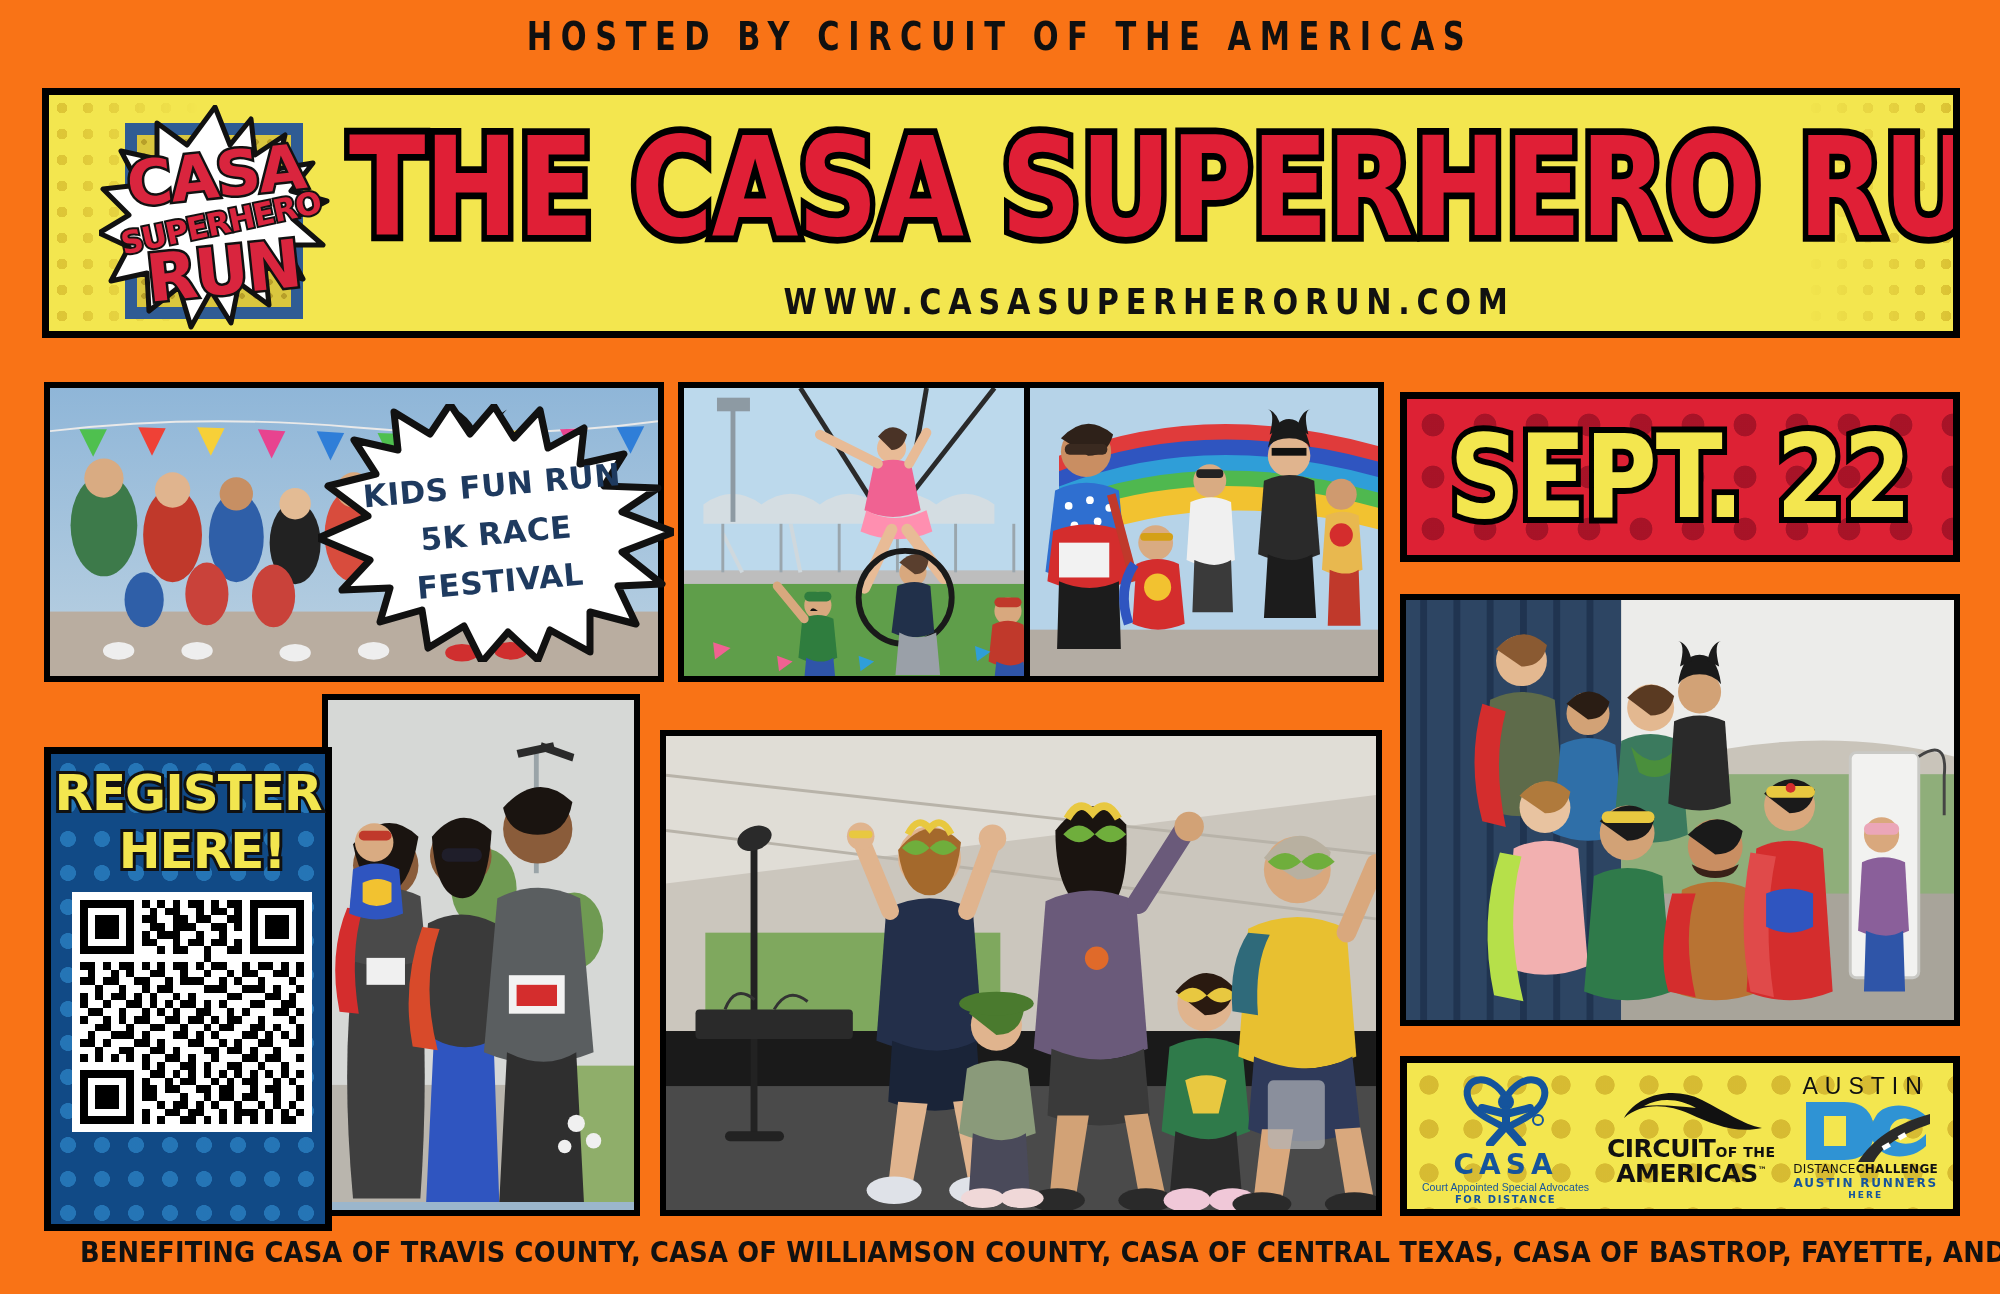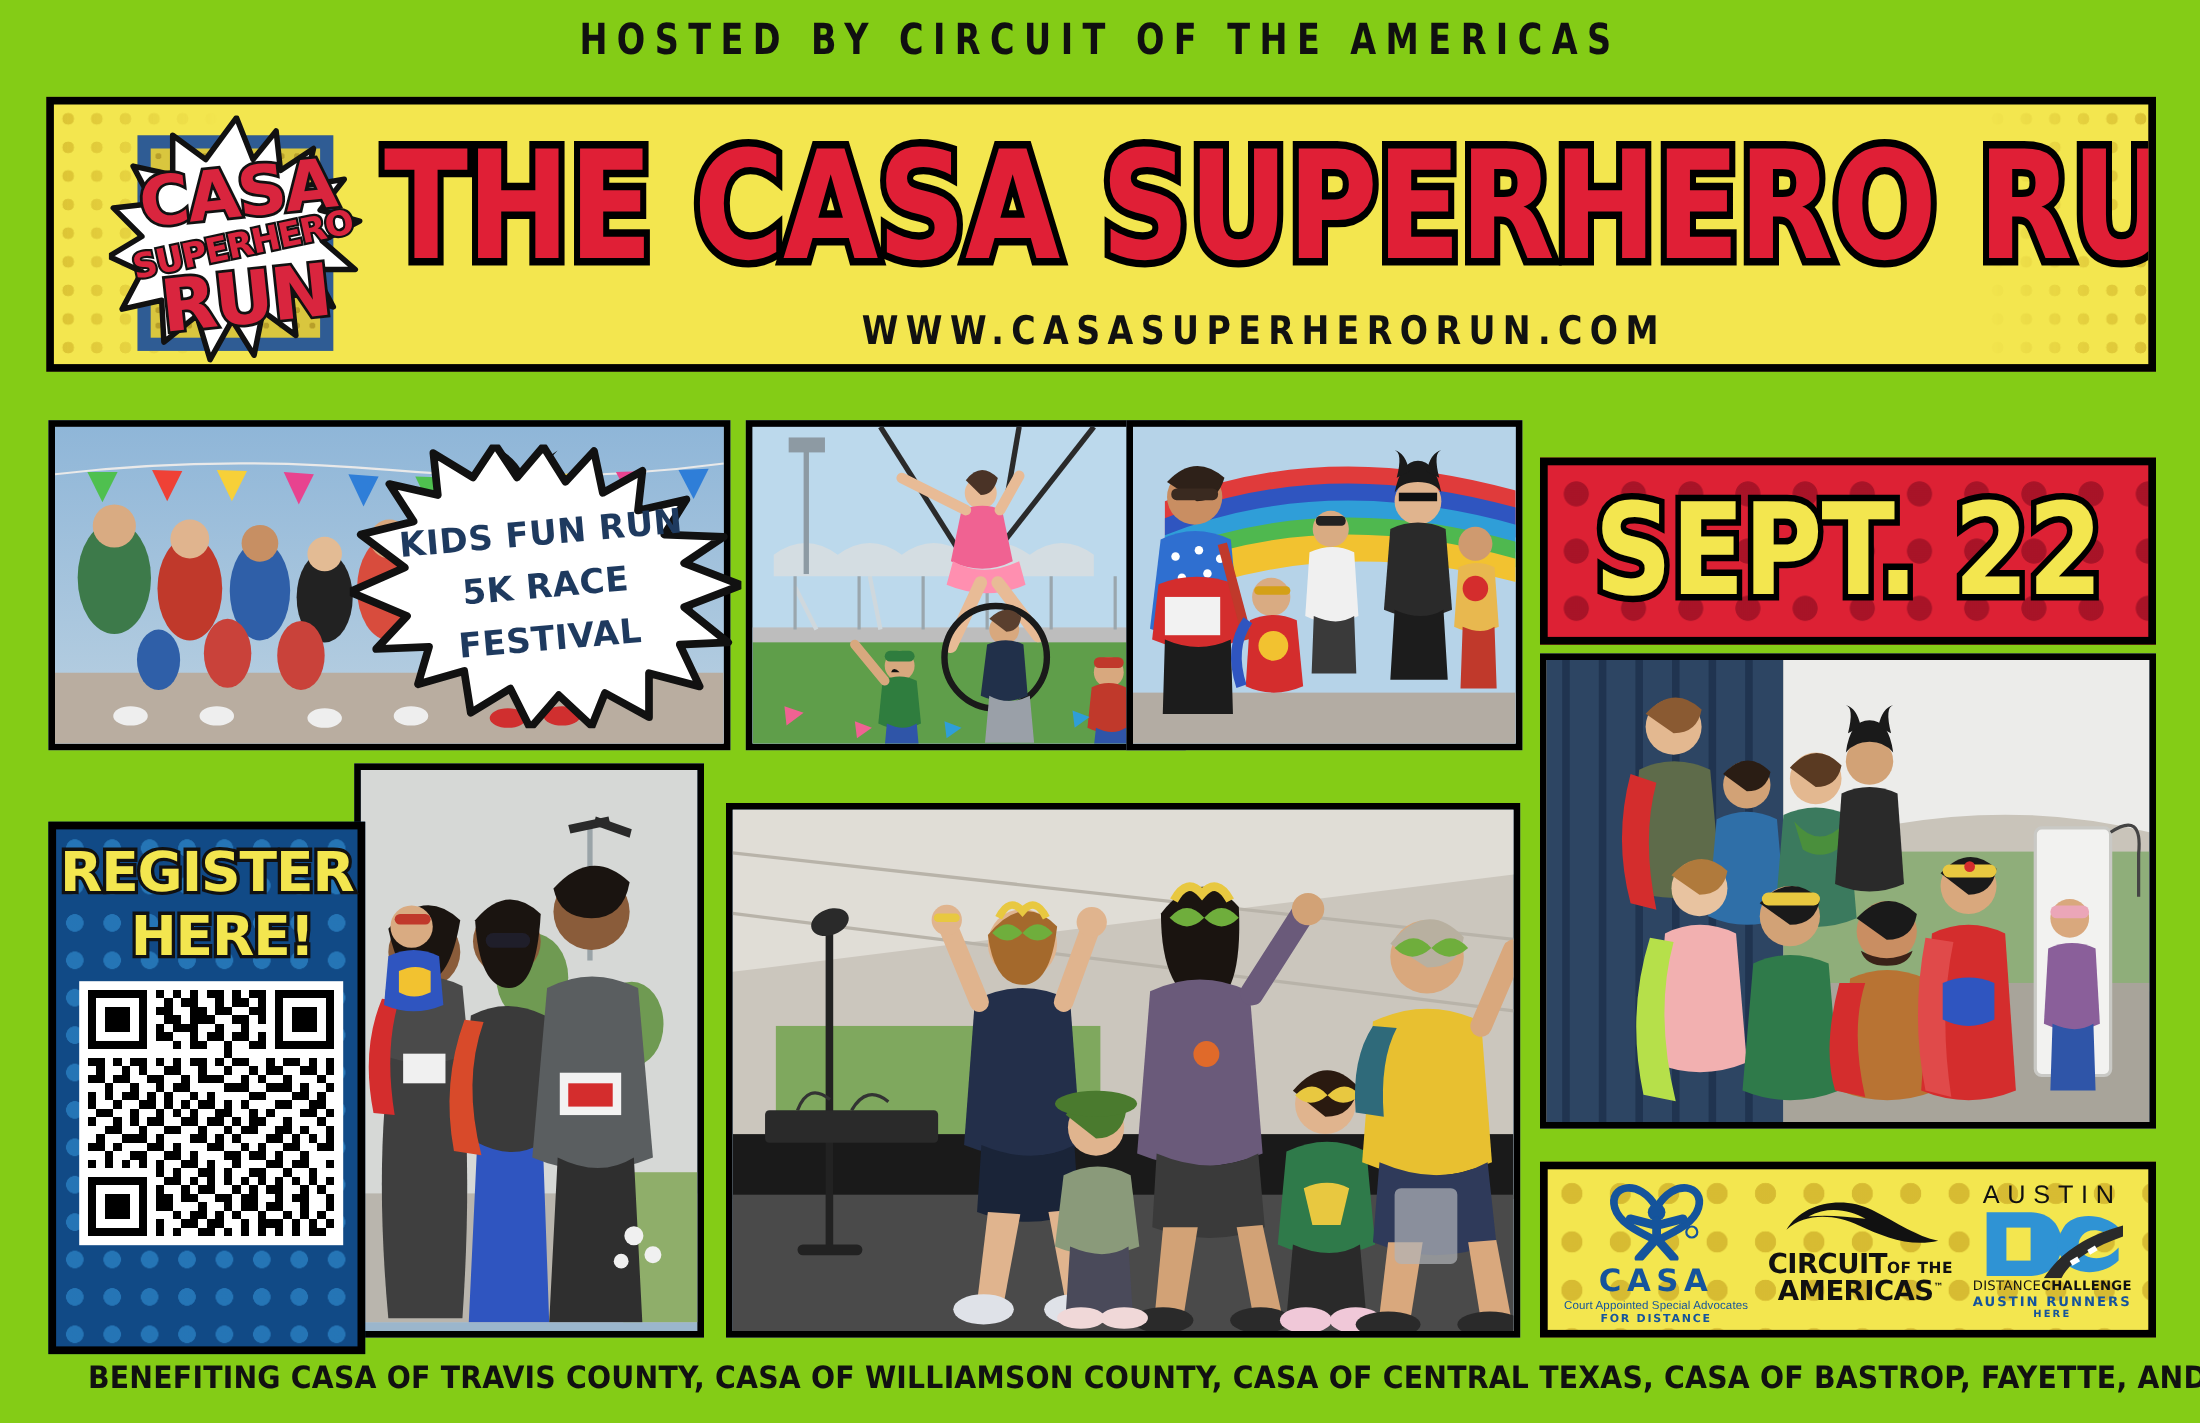--- a/index.html
+++ b/index.html
@@ -2,21 +2,21 @@
 <html><head>
 <meta charset="utf-8">
 <style>
   * { box-sizing: border-box; margin: 0; padding: 0; }
   html, body {
     width: 2000px; height: 1294px;
     background: #f2f0da;
     font-family: "Liberation Sans", sans-serif;
     overflow: hidden;
   }
-  #poster { position: relative; width: 2000px; height: 1294px; background: #84cc16; }
+  #poster { position: relative; width: 2000px; height: 1294px; background: #f97316; }
 
   
   .hosted-bar {
     position: absolute; left: 0; top: 14px; width: 2000px;
     text-align: center;
     font-family: "DejaVu Sans", sans-serif;
     font-weight: 700;
     font-size: 39px;
     letter-spacing: 11px;
     color: #101010;
@@ -106,21 +106,21 @@
   .ph-inner { position: absolute; inset: 0; }
 
   
   .sept-panel {
     position: absolute; left: 1400px; top: 392px;
     width: 560px; height: 170px;
     background: #dd2134;
     border: 7px solid #000;
     background-image: radial-gradient(circle, rgba(150,15,35,.75) 30%, transparent 32%);
     background-size: 52px 52px;
-    display: flex; align-items: center; justify-content: center; margin-top: 24px;
+    display: flex; align-items: center; justify-content: center;
   }
   .sept-text {
     font-family: "DejaVu Sans", sans-serif; font-weight: 700;
     font-size: 98px; color: #f3e64f;
     -webkit-text-stroke: 10px #000; paint-order: stroke fill;
     letter-spacing: -1px; white-space: nowrap;
     transform: scaleY(1.18);
   }
 
   

